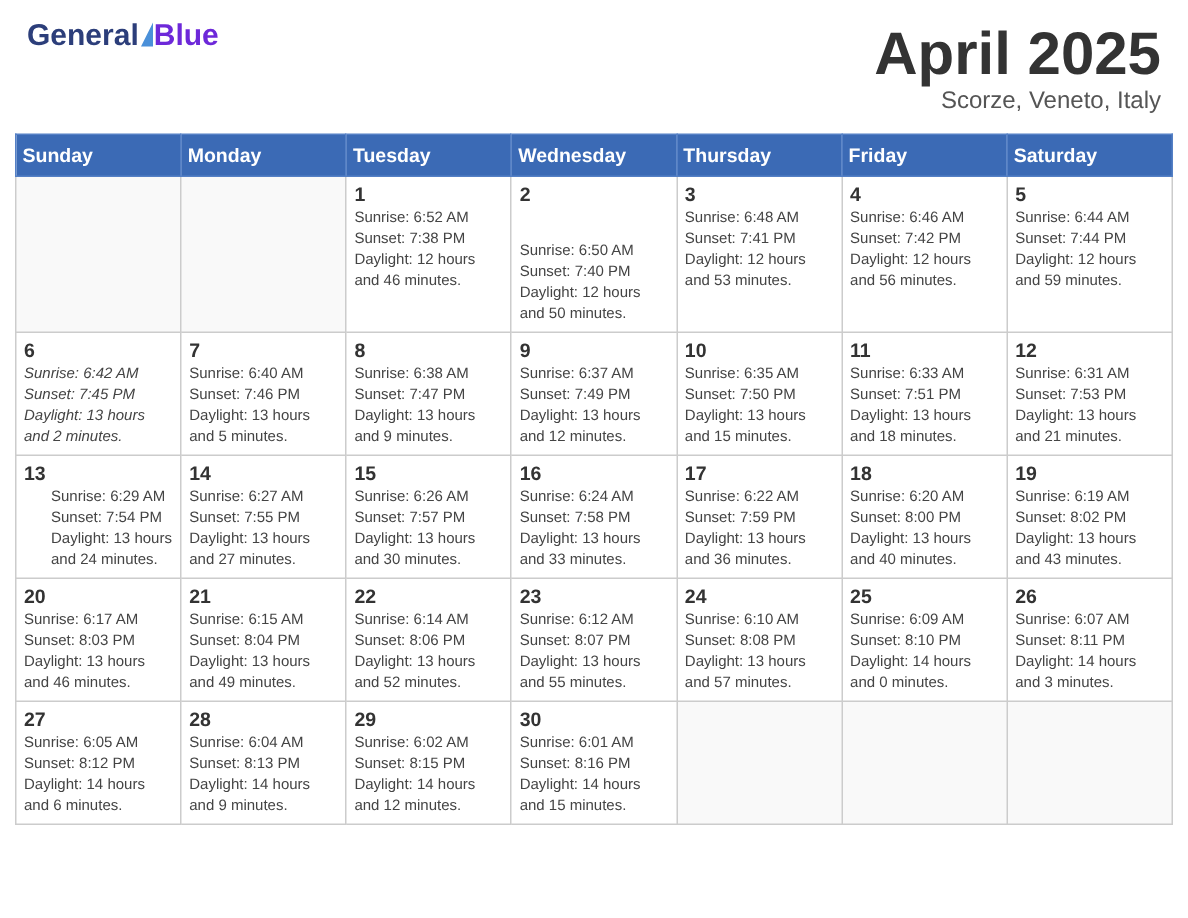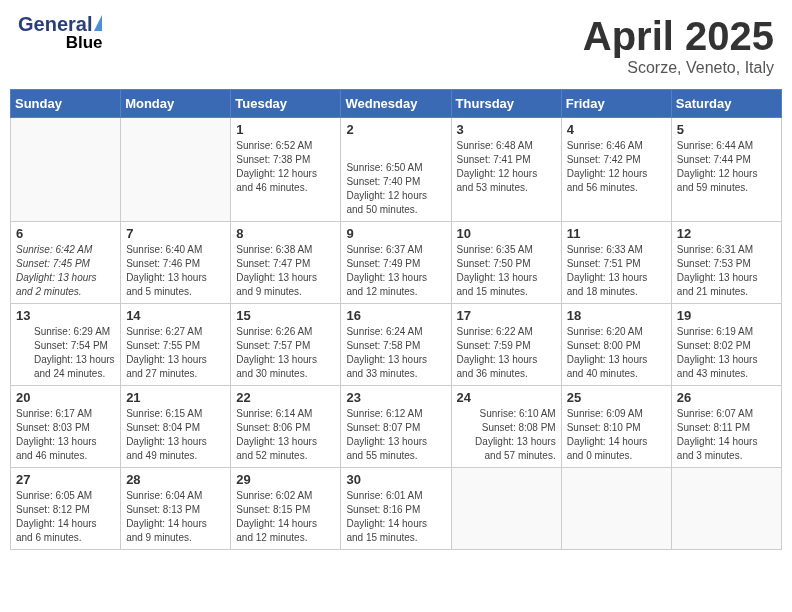--- a/index.html
+++ b/index.html
@@ -12,33 +12,33 @@
     }
     .header {
       display: flex;
       justify-content: space-between;
       align-items: flex-start;
       margin-bottom: 8px;
       padding: 4px 8px;
     }
     .logo {
       display: flex;
-      flex-direction: column;
-      align-items: flex-end;
+      flex-direction: row;
+      align-items: center;
     }
     .logo-general {
       font-size: 20px;
       font-weight: bold;
       color: #2c3e7a;
       line-height: 1;
     }
     .logo-blue {
-      font-size: 17px;
-      font-weight: bold;
-      color: #000000;
+      font-size: 20px;
+      font-weight: bold;
+      color: #6d28d9;
       line-height: 1;
     }
     .title-section {
       text-align: right;
     }
     .main-title {
       font-size: 40px;
       font-weight: bold;
       color: #333;
     }
@@ -258,21 +258,21 @@
 Daylight: 13 hours and 52 minutes.</div>
         </td>
         <td>
           <span class="day-num">23</span>
           <div class="day-info" style="white-space: pre-line;">Sunrise: 6:12 AM
 Sunset: 8:07 PM
 Daylight: 13 hours and 55 minutes.</div>
         </td>
         <td>
           <span class="day-num">24</span>
-          <div class="day-info" style="white-space: pre-line; text-align: right;">Sunrise: 6:10 AM
+          <div class="day-info" style="white-space: pre-line;">Sunrise: 6:10 AM
 Sunset: 8:08 PM
 Daylight: 13 hours and 57 minutes.</div>
         </td>
         <td>
           <span class="day-num">25</span>
           <div class="day-info" style="white-space: pre-line;">Sunrise: 6:09 AM
 Sunset: 8:10 PM
 Daylight: 14 hours and 0 minutes.</div>
         </td>
         <td>

